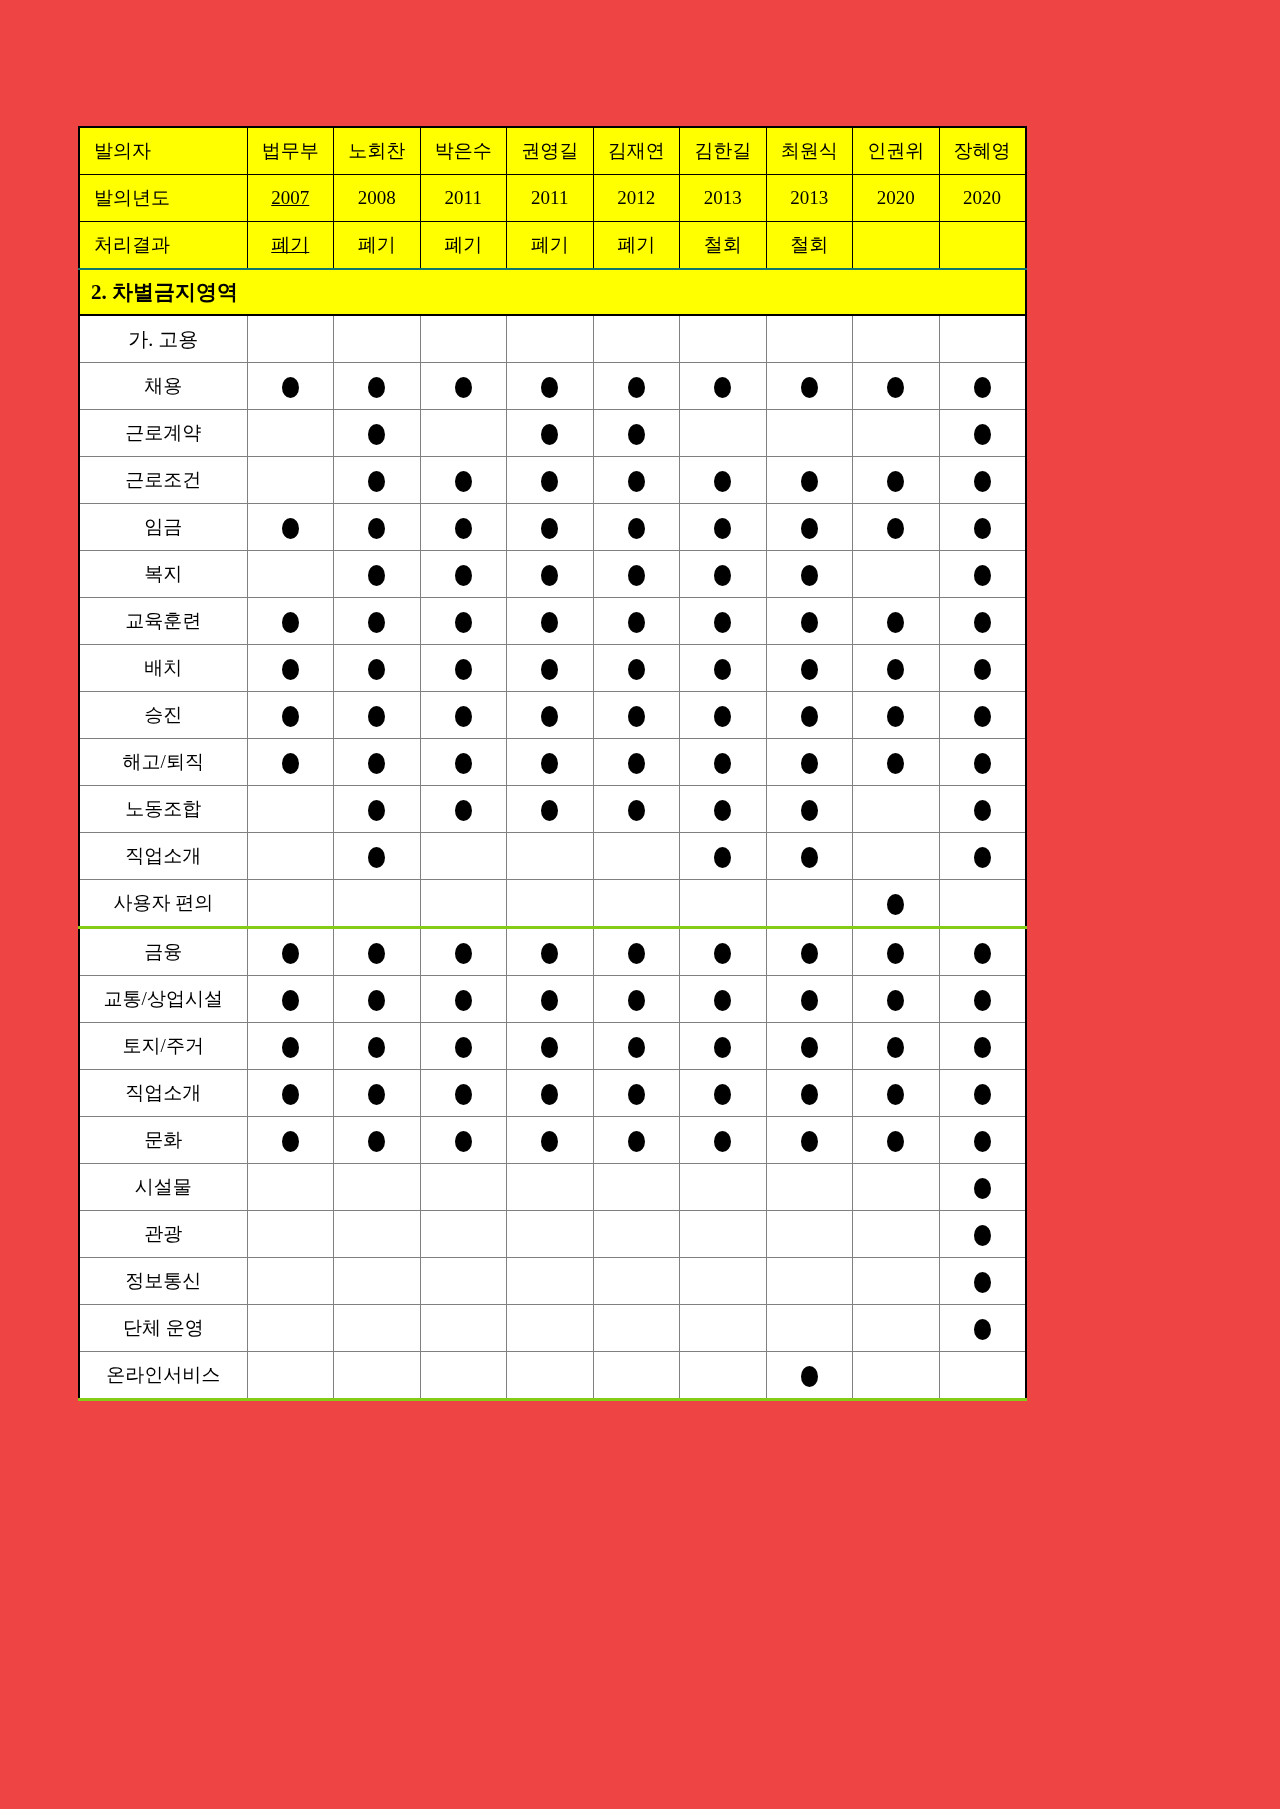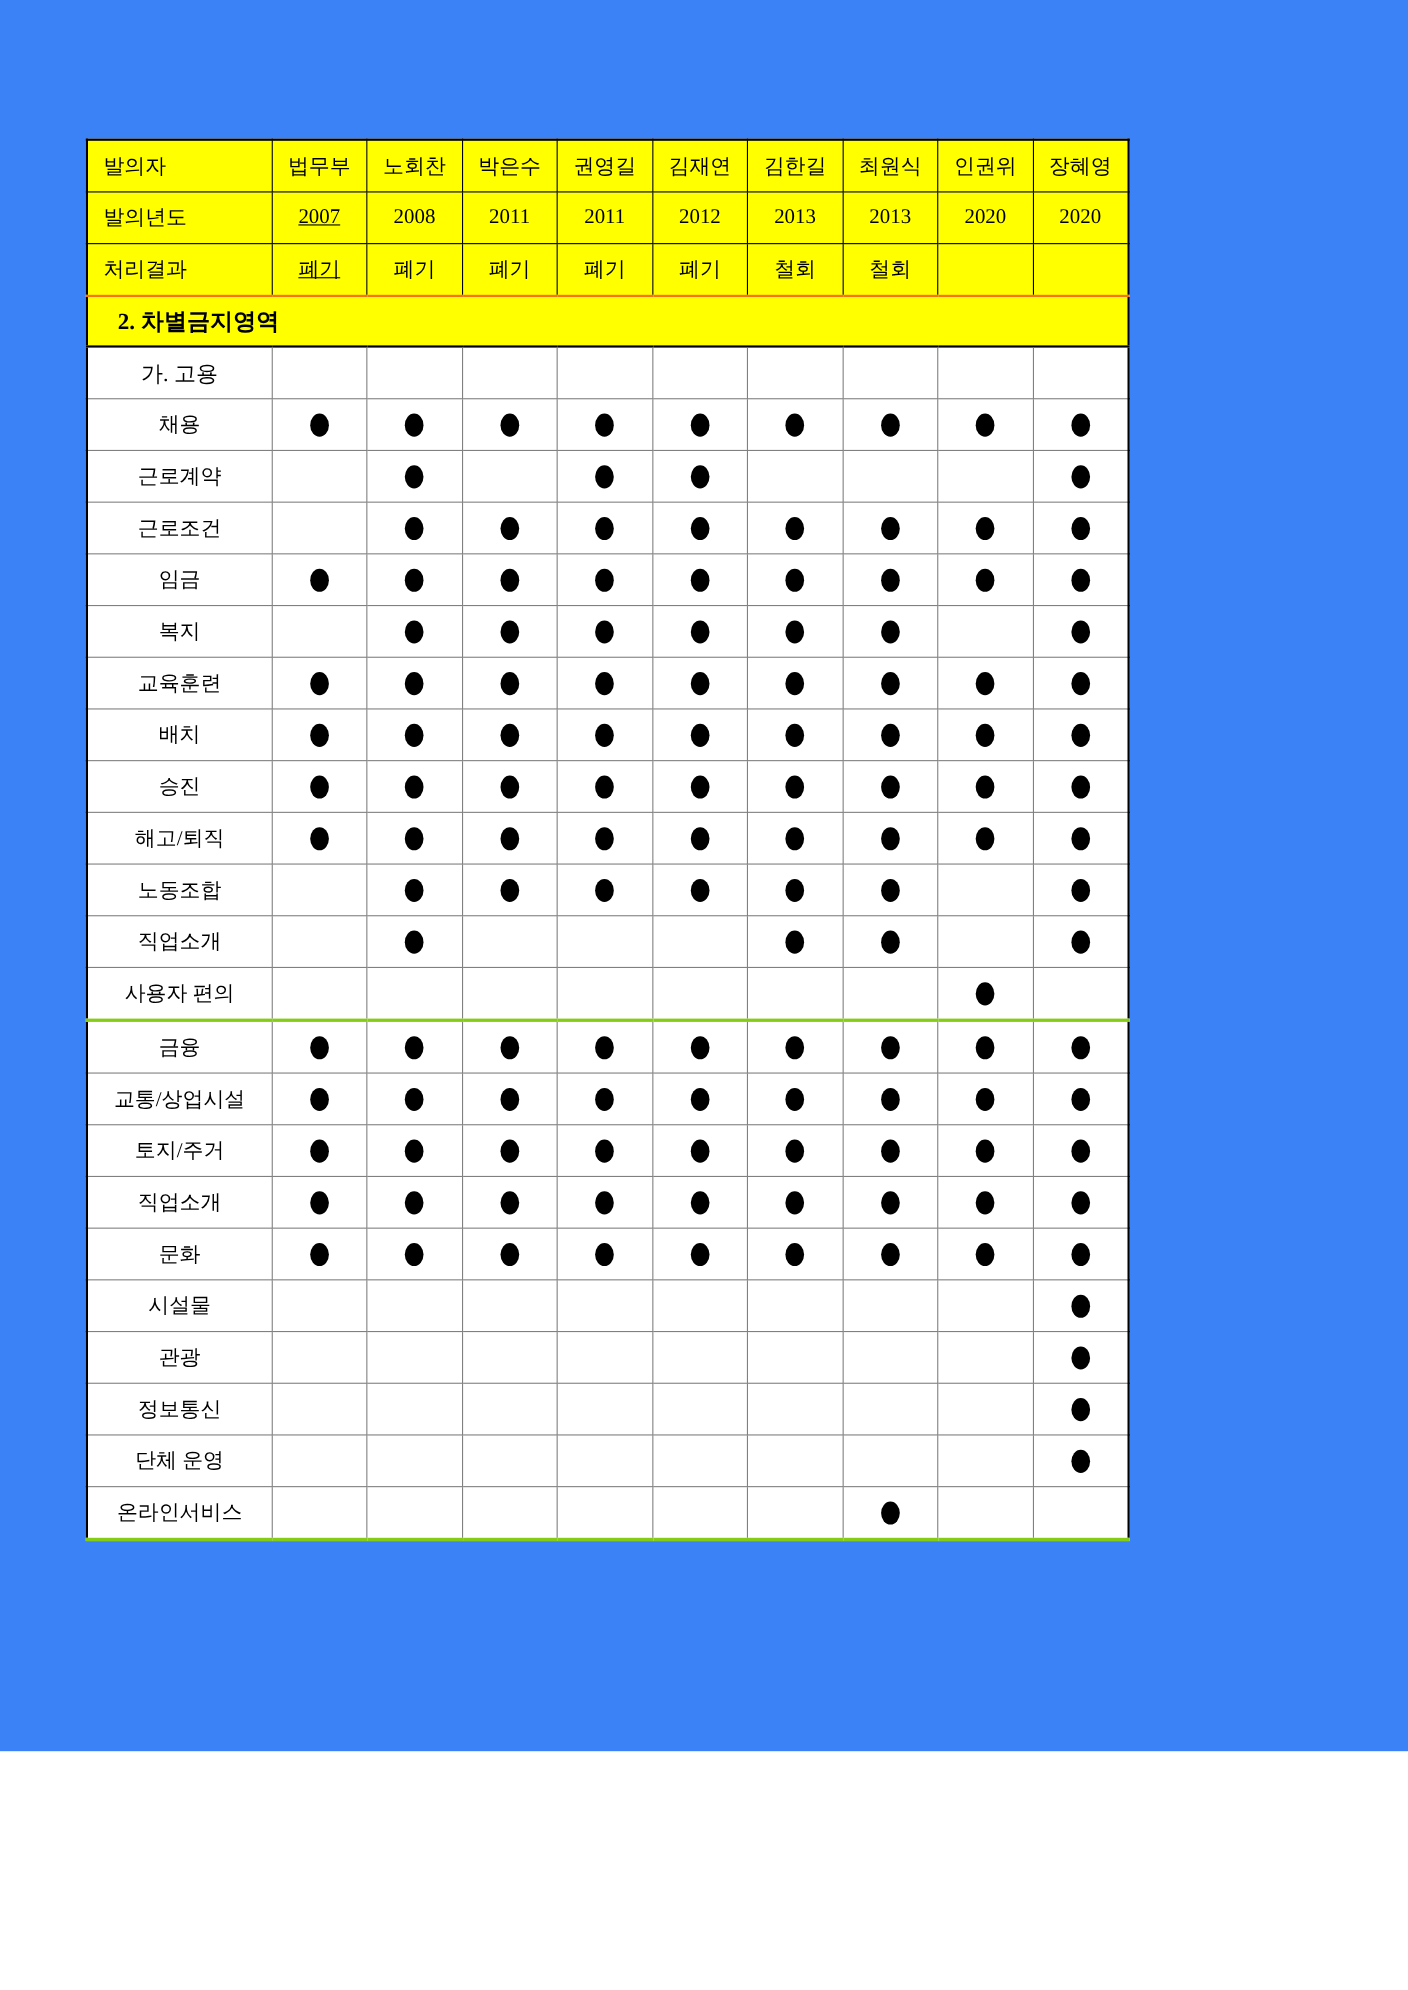--- a/index.html
+++ b/index.html
@@ -10,22 +10,22 @@
   body {
     width: 1280px;
     height: 1809px;
     font-family: "Liberation Serif", "DejaVu Serif", serif;
     color: #000000;
     -webkit-font-smoothing: none;
   }
   #page {
     position: relative;
     width: 1280px;
-    height: 1592px;
-    background: #3b82f6;
+    height: 1809px;
+    background: #ef4444;
     box-sizing: border-box;
   }
   #table-wrap {
     position: absolute;
     left: 78px;
     top: 126px;
     width: 946px;
   }
   table.matrix {
     border-collapse: collapse;
@@ -66,37 +66,37 @@
     font-size: 19px;
     white-space: nowrap;
   }
   td.labelcell.bold {
     font-weight: bold;
   }
   tr.section td {
     background: #ffff00;
     border: 1px solid #000000;
     text-align: left;
-    padding-left: 27px;
+    padding-left: 11px;
     font-weight: bold;
     font-size: 21px;
     height: 44px;
   }
   tr.grouphead td {
     border-top: 2px solid #000000;
   }
   tr.grouphead td.labelcell {
     font-weight: normal;
     font-size: 20px;
   }
   tr.lastofgroup td {
     border-bottom: 3px solid #84cc16;
   }
   tr.hdr-last td {
-    border-bottom: 2px solid #f97316;
+    border-bottom: 2px solid #0f766e;
   }
   td.firstdata { border-left: 2px solid #000000; text-decoration: underline; }
 
   .dot {
     display: inline-block;
     width: 17px;
     height: 21px;
     border-radius: 50%;
     background: #000000;
     vertical-align: middle;

